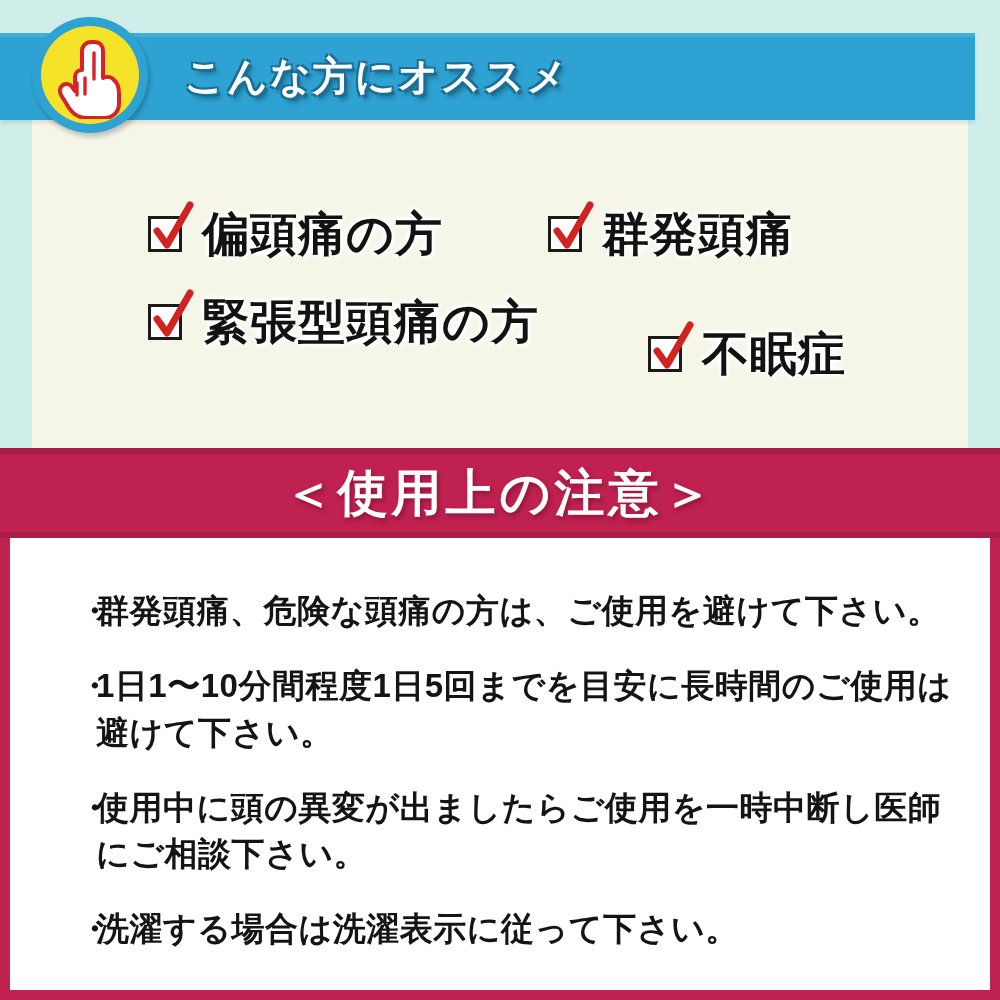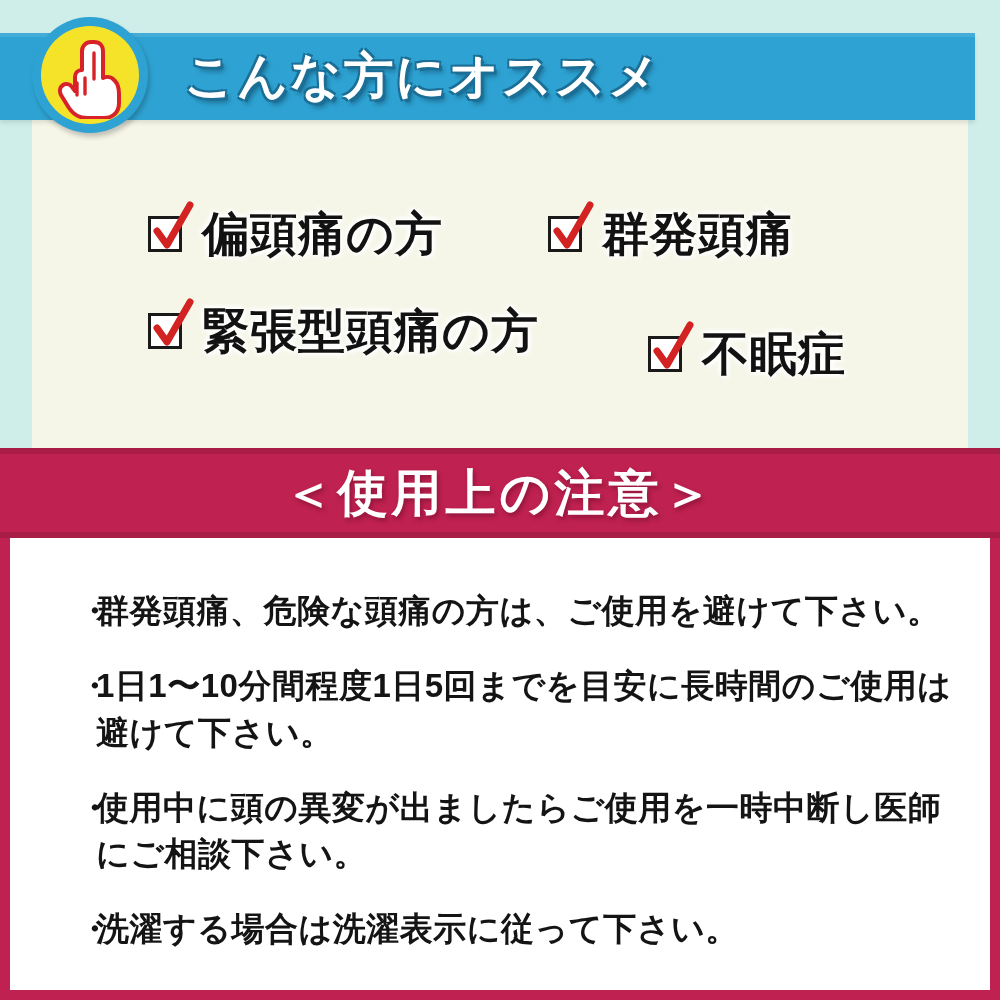--- a/index.html
+++ b/index.html
@@ -55,21 +55,21 @@
     background: rgba(255,255,255,0.10);
   }
   .reco-title {
     position: absolute;
     left: 184px;
     top: 33px;
     height: 87px;
     display: flex;
     align-items: center;
     color: #ffffff;
-    font-size: 50px;
+    font-size: 40px;
     font-weight: 700;
     letter-spacing: 2px;
     white-space: nowrap;
     text-shadow:
       3px 3px 0 #1b6f96,
       -2px -2px 0 #1b6f96,
       2px -2px 0 #1b6f96,
       -2px 2px 0 #1b6f96,
       4px 5px 5px rgba(14,70,96,0.55);
   }
@@ -153,21 +153,21 @@
     line-height: 1;
     text-shadow:
       0 0 6px #ffffff,
       0 0 6px #ffffff,
       2px 2px 4px rgba(255,255,255,0.95),
       -2px -2px 4px rgba(255,255,255,0.95);
   }
 
   .pos-r1c1 { left: 148px; top: 210px; }
   .pos-r1c2 { left: 548px; top: 210px; }
-  .pos-r2c1 { left: 148px; top: 307px; }
+  .pos-r2c1 { left: 148px; top: 298px; }
   .pos-r2c2 { left: 648px; top: 298px; margin-top: 32px; }
 
   
   .caution-section {
     position: absolute;
     left: 0;
     top: 448px;
     width: 1000px;
     height: 552px;
   }

